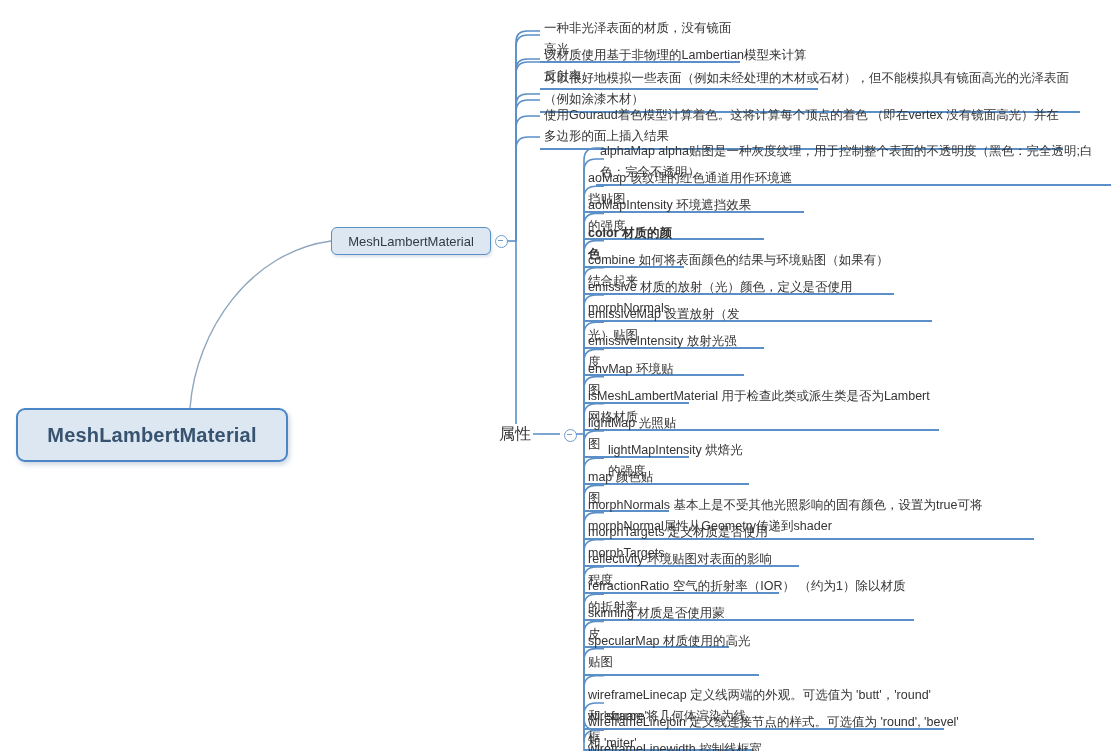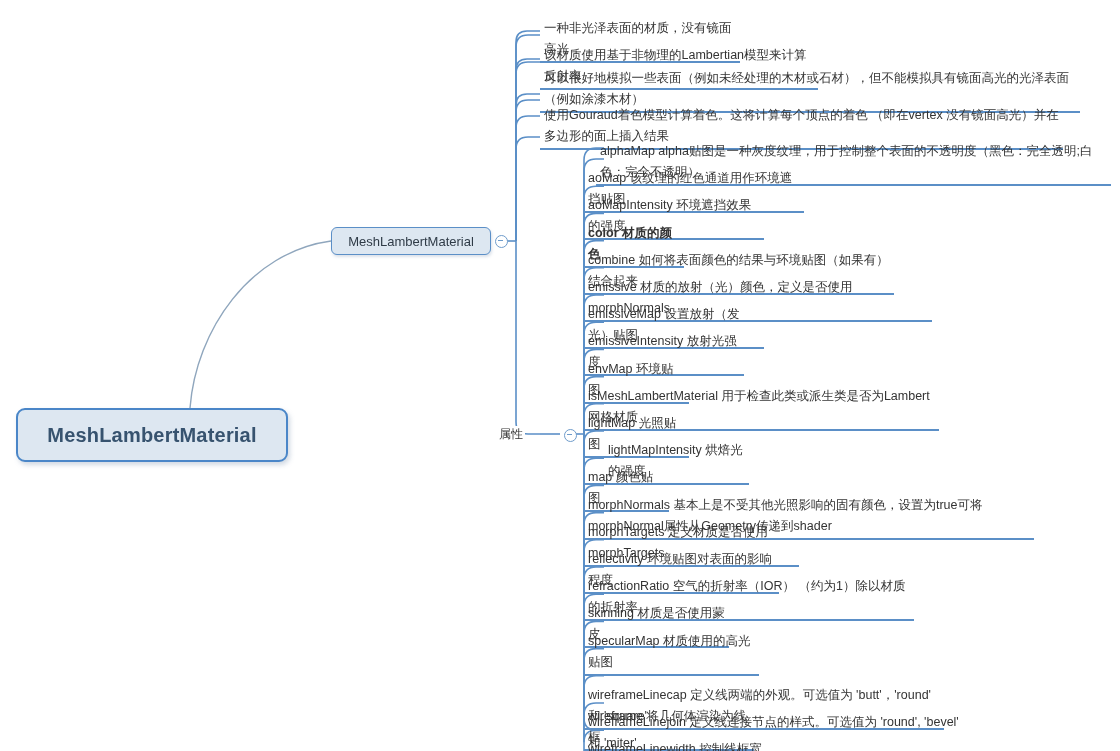--- a/index.html
+++ b/index.html
@@ -78,21 +78,21 @@
   .group-node {
     position: absolute;
     left: 497px;
     top: 424px;
     height: 20px;
     display: flex;
     align-items: center;
     z-index: 3;
   }
   .group-node .label {
-    font-size: 12px;
+    font-size: 16px;
     color: #333333;
     background: #ffffff;
     padding: 0 2px;
   }
   
   .toggle {
     position: absolute;
     width: 11px;
     height: 11px;
     border: 1px solid #6f9ccb;

